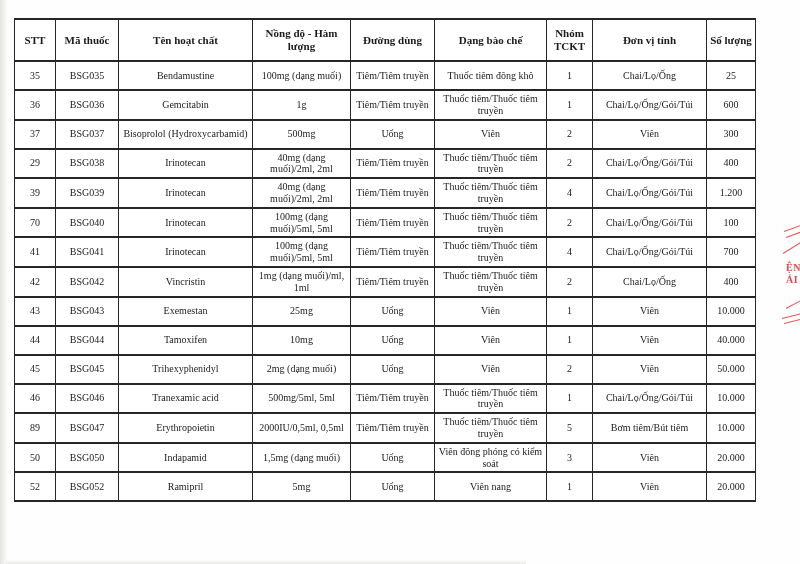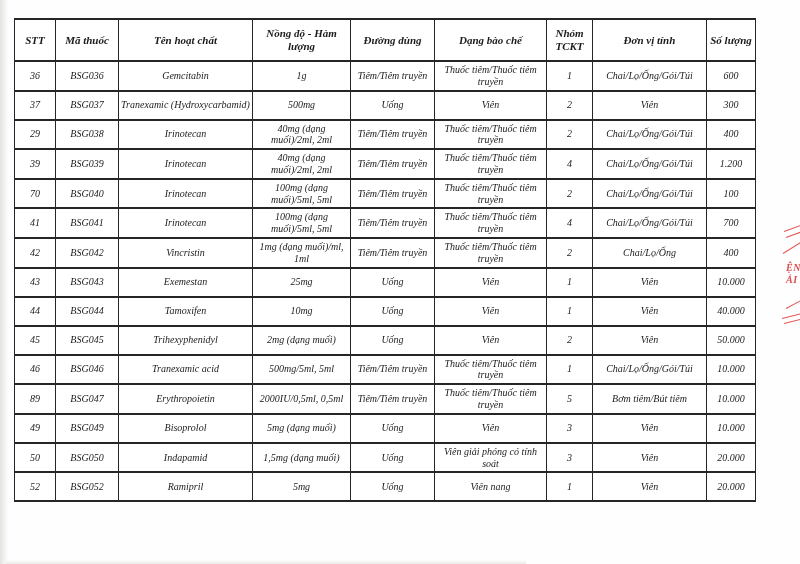--- a/index.html
+++ b/index.html
@@ -2,21 +2,21 @@
 <html><head>
 <meta charset="utf-8">
 <style>
   html,body{margin:0;padding:0;}
   body{
     width:800px;height:564px;overflow:hidden;position:relative;
     background:#fefefe;
     font-family:"Liberation Serif","DejaVu Serif",serif;
     color:#1b1b1b;
   }
-  .page{position:absolute;inset:0;overflow:hidden;font-style:italic;}
+  .page{position:absolute;inset:0;overflow:hidden;}
   .scan-edge-left{
     position:absolute;left:0;top:0;width:8px;height:100%;
     background:linear-gradient(to right,#dcdcd9,rgba(255,255,255,0));
     opacity:.8;
   }
   .scan-edge-bottom{
     position:absolute;left:6px;bottom:0;width:520px;height:4px;
     background:linear-gradient(to top,#d8d8d5,rgba(255,255,255,0));
     opacity:.55;
   }
@@ -89,34 +89,45 @@
           <th>Nồng độ - Hàm lượng</th>
           <th>Đường dùng</th>
           <th>Dạng bào chế</th>
           <th>Nhóm TCKT</th>
           <th>Đơn vị tính</th>
           <th>Số lượng</th>
         </tr>
     </thead>
     <tbody>
         <tr>
+          <td>35</td>
+          <td>BSG035</td>
+          <td>Bendamustine</td>
+          <td>100mg (dạng muối)</td>
+          <td>Tiêm/Tiêm truyền</td>
+          <td>Thuốc tiêm đông khô</td>
+          <td>1</td>
+          <td>Chai/Lọ/Ống</td>
+          <td>25</td>
+        </tr>
+        <tr>
           <td>36</td>
           <td>BSG036</td>
           <td>Gemcitabin</td>
           <td>1g</td>
           <td>Tiêm/Tiêm truyền</td>
           <td>Thuốc tiêm/Thuốc tiêm truyền</td>
           <td>1</td>
           <td>Chai/Lọ/Ống/Gói/Túi</td>
           <td>600</td>
         </tr>
         <tr>
           <td>37</td>
           <td>BSG037</td>
-          <td>Tranexamic (Hydroxycarbamid)</td>
+          <td>Bisoprolol (Hydroxycarbamid)</td>
           <td>500mg</td>
           <td>Uống</td>
           <td>Viên</td>
           <td>2</td>
           <td>Viên</td>
           <td>300</td>
         </tr>
         <tr>
           <td>29</td>
           <td>BSG038</td>
@@ -221,37 +232,26 @@
           <td>BSG047</td>
           <td>Erythropoietin</td>
           <td>2000IU/0,5ml, 0,5ml</td>
           <td>Tiêm/Tiêm truyền</td>
           <td>Thuốc tiêm/Thuốc tiêm truyền</td>
           <td>5</td>
           <td>Bơm tiêm/Bút tiêm</td>
           <td>10.000</td>
         </tr>
         <tr>
-          <td>49</td>
-          <td>BSG049</td>
-          <td>Bisoprolol</td>
-          <td>5mg (dạng muối)</td>
-          <td>Uống</td>
-          <td>Viên</td>
-          <td>3</td>
-          <td>Viên</td>
-          <td>10.000</td>
-        </tr>
-        <tr>
           <td>50</td>
           <td>BSG050</td>
           <td>Indapamid</td>
           <td>1,5mg (dạng muối)</td>
           <td>Uống</td>
-          <td>Viên giải phóng có tính soát</td>
+          <td>Viên đông phóng có kiểm soát</td>
           <td>3</td>
           <td>Viên</td>
           <td>20.000</td>
         </tr>
         <tr>
           <td>52</td>
           <td>BSG052</td>
           <td>Ramipril</td>
           <td>5mg</td>
           <td>Uống</td>

